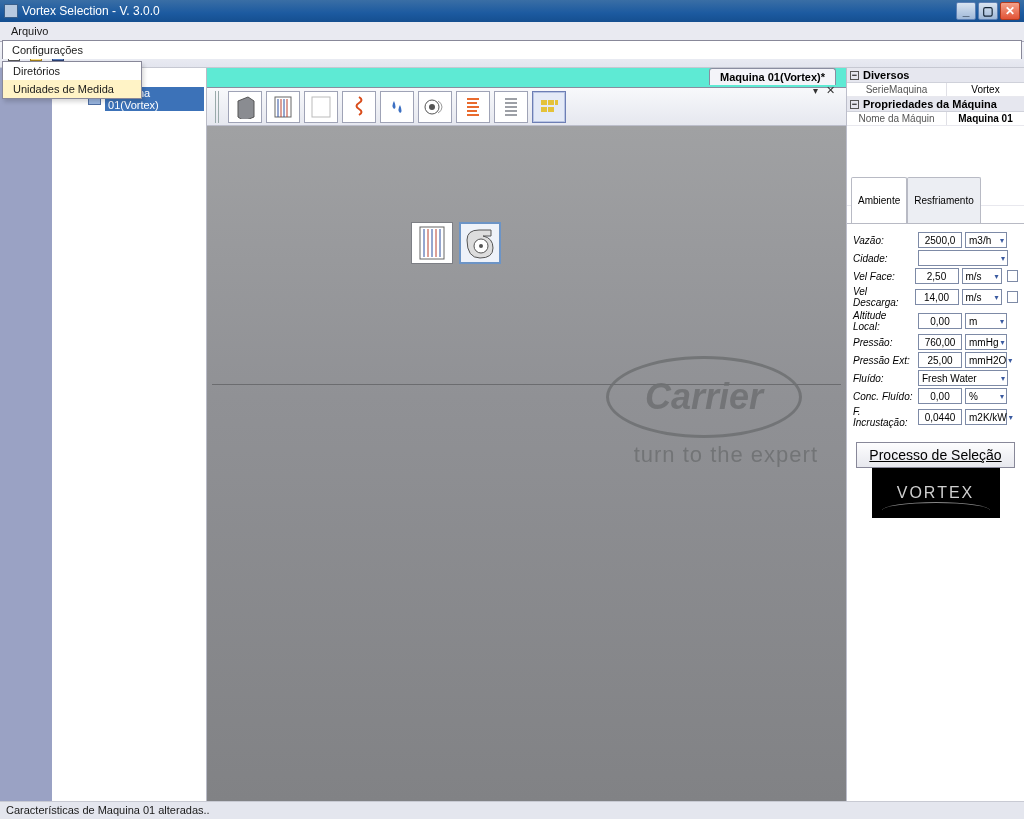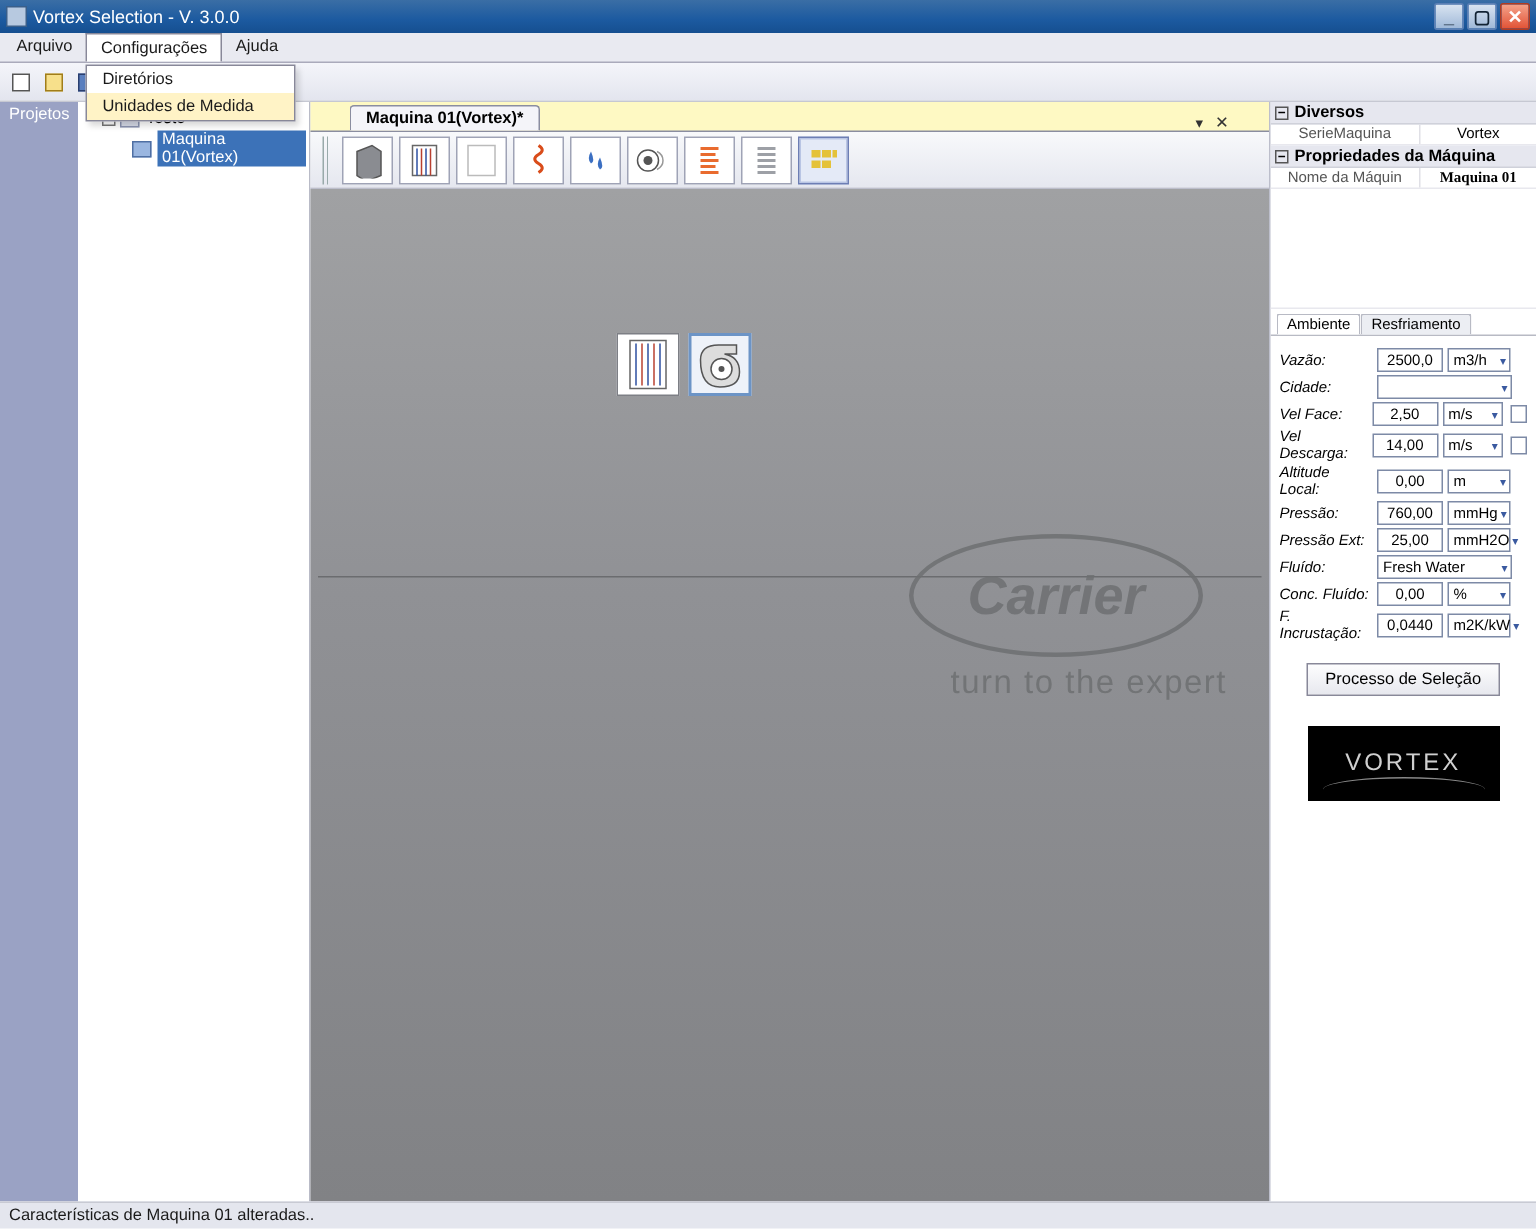--- a/index.html
+++ b/index.html
@@ -8,21 +8,21 @@
 
   
   .titlebar { height:22px; background:linear-gradient(#3a6ea5,#1c5aa0 60%,#154f90); display:flex; align-items:center; padding:0 4px; }
   .titlebar .app-icon { width:14px; height:14px; background:#b7c9e0; margin-right:4px; border:1px solid #3a5f8a; }
   .titlebar .title   { color:#fff; font-weight:normal; font-size:12px; }
   .titlebar .win-btns { margin-left:auto; display:flex; }
   .titlebar .win-btn  { width:20px; height:18px; margin-left:2px; border:1px solid #5b7fb4; background:linear-gradient(#d9e4f1,#9fb8d8); display:flex; align-items:center; justify-content:center; font-size:12px; font-weight:bold; color:#123; border-radius:2px; cursor:pointer; }
   .titlebar .win-close{ background:linear-gradient(#f4a28a,#e25336); color:#fff; border-color:#b33b20; }
 
   
-  .menubar { height:20px; background:#e9eaf1; border-bottom:1px solid #aab; display:flex; align-items:stretch; padding:0 2px; }
+  .menubar { height:20px; background:#e9eaf1; border-bottom:1px solid #aab; display:flex; align-items:stretch; padding:0 2px;flex-direction:column; }
   .menubar .menu-item { padding:3px 9px; font-size:11px; color:#1a1a1a; cursor:default; position:relative; }
   .menubar .menu-item.open { background:#fff; border:1px solid #889; border-bottom:none; }
   .dropdown { position:absolute; top:20px; left:-1px; background:#fff; border:1px solid #889; box-shadow:2px 3px 4px rgba(0,0,0,0.15); width:140px; z-index:50; }
   .dropdown .dd-item { padding:3px 10px; font-size:11px; cursor:default; }
   .dropdown .dd-item.highlight { background:#fff3c6; }
 
   
   .toolbar { height:26px; background:linear-gradient(#f4f5fa,#e3e5ee); border-bottom:1px solid #c6c8d2; display:flex; align-items:center; padding:0 4px; }
   .toolbar .tb-btn { width:20px; height:20px; margin-right:2px; border:1px solid transparent; display:flex; align-items:center; justify-content:center; cursor:pointer; }
   .tb-glyph{ width:12px; height:12px; }
@@ -38,21 +38,21 @@
   .tree .collapser{display:inline-block;width:9px;height:9px;border:1px solid #777;font-size:9px;line-height:7px;text-align:center;margin-right:3px;cursor:pointer;background:#fff;}
   .tree .row { display:flex; align-items:center; padding:1px 0; }
   .tree .indent1{padding-left:14px;}
   .tree .indent2{padding-left:34px;}
   .tree .folder{width:13px;height:11px;background:#d7dbe8;border:1px solid #8b93b0;margin-right:4px;}
   .tree .machine{width:13px;height:11px;background:#9ab6e0;border:1px solid #4f6fa3;margin-right:4px;}
   .tree .selected{background:#3c72b8;color:#fff;padding:0 3px;}
 
   .maincol { flex:1; display:flex; flex-direction:column; position:relative; }
 
-  .tabstrip { height:20px; background:#fef9c3; border-bottom:1px solid #8a8da0; display:flex; align-items:flex-end; padding:0 26px; position:relative; }
+  .tabstrip { height:20px; background:#5eead4; border-bottom:1px solid #8a8da0; display:flex; align-items:flex-end; padding:0 10px; position:relative;flex-direction:column; }
   .tabstrip .tab { background:#f4f4f9; border:1px solid #8a8da0; border-bottom:none; padding:2px 10px; font-size:11px; border-radius:3px 3px 0 0; font-weight:bold; cursor:default; }
   .tabstrip .tab-tools{ margin-left:auto; display:flex; align-items:center; gap:4px; }
   .tabstrip .pin{ width:9px; height:9px; display:inline-block; cursor:pointer; }
   .tabstrip .pin::before{content:"▾"; color:#333; font-size:10px; position:relative; top:-2px;}
   .tabstrip .xbtn{ width:10px; height:10px; font-size:11px; color:#333; cursor:pointer; line-height:10px; }
 
   .modulebar { height:38px; background:linear-gradient(#f8f9fb,#e5e7ef); border-bottom:1px solid #bcbecb; display:flex; align-items:center; padding:3px 6px 3px 8px; gap:4px; }
   .modulebar .grip{ width:5px; height:32px; background:repeating-linear-gradient(90deg,#9aa 0 1px,transparent 1px 3px); margin-right:4px; }
   .modulebar .mod { width:34px; height:32px; border:1px solid #9fa3b6; background:#fff; display:flex; align-items:center; justify-content:center; cursor:pointer; }
   .modulebar .mod.selected { border:1px solid #6d7eb4; background:#e4eaf7; box-shadow:inset 0 0 0 1px #b9c5e4; }
@@ -66,38 +66,38 @@
   .carrier .oval{ width:196px; height:82px; border:3px solid #6e7072; border-radius:50%; display:flex; align-items:center; justify-content:center; font-size:36px; font-style:italic; font-weight:bold; position:relative; left:-16px;}
   .carrier .tag{ font-size:22px; letter-spacing:1px; margin-top:4px;}
 
   
   .rightcol { width:178px; background:#fff; border-left:1px solid #bcbecb; display:flex; flex-direction:column; overflow:hidden;}
   .section-hdr { background:#e6e7ef; border-bottom:1px solid #cfd1da; padding:1px 3px; display:flex; align-items:center; font-weight:bold; font-size:11px;}
   .section-hdr .expander{width:9px;height:9px;border:1px solid #555;font-size:9px;line-height:7px;text-align:center;margin-right:4px;}
   .pg-row{ display:flex; border-bottom:1px solid #e8e8ee; font-size:10px;text-align:center; }
   .pg-row .k{ flex:1; padding:1px 4px; color:#555; white-space:nowrap; overflow:hidden;}
   .pg-row .v{ width:78px; padding:1px 4px; border-left:1px solid #e0e0e6;}
-  .pg-row .v.bold{font-weight:bold;font-family:Liberation Serif, serif;}
+  .pg-row .v.bold{font-weight:bold;}
   .rightcol .gap{height:80px;border-bottom:1px solid #e8e8ee;}
 
   .mini-tabstrip{ height:18px; border-bottom:1px solid #b8bac4; display:flex; align-items:flex-end; padding:0 4px;}
-  .mini-tabstrip .mtab{ padding:1px 6px; font-size:10px; border:1px solid #b8bac4; border-bottom:none; border-radius:2px 2px 0 0; cursor:pointer; }
+  .mini-tabstrip .mtab{ padding:17px 6px; font-size:10px; border:1px solid #b8bac4; border-bottom:none; border-radius:2px 2px 0 0; cursor:pointer; }
   .mini-tabstrip .mtab.active{ background:#fff; font-weight:normal; }
   .mini-tabstrip .mtab.inactive{ background:#eceef3; }
 
   .form{ padding:8px 6px 4px 6px; display:flex; flex-direction:column; gap:2px;}
   .form .frow{ display:flex; align-items:center; gap:3px;}
   .form .frow .lab{ width:62px; text-align:left; font-size:10px;font-style:italic;}
   .form .frow input[type=text]{ width:44px; height:16px; font-size:10px; text-align:center; padding:0 3px; border:1px solid #7d8aa6;}
   .form .frow .unit{ width:42px; height:16px; font-size:10px; border:1px solid #7d8aa6; background:#fff; display:flex; align-items:center; justify-content:space-between; padding:0 2px 0 3px; cursor:pointer;}
   .form .frow .unit::after{content:"▾"; color:#3a5aa0; font-size:8px; margin-left:2px;}
   .form .frow .unit.wide{width:90px;}
   .form .frow .cb{width:12px;height:12px;border:1px solid #7d8aa6;background:#fff;cursor:pointer; margin-left:2px;}
 
-  .process-btn{ margin:10px auto 20px auto; display:block; padding:4px 12px; font-size:11px; border:1px solid #889; background:linear-gradient(#fdfdfe,#e7e8ee); cursor:pointer;}
+  .process-btn{ margin:10px auto 0 auto; display:block; padding:4px 12px; font-size:14px; border:1px solid #889; background:linear-gradient(#fdfdfe,#e7e8ee); cursor:pointer;text-decoration:underline;}
 
   .vortex-logo{ width:128px; height:50px; margin:0 auto; background:#000; display:flex; align-items:center; justify-content:center; color:#cfcfcf; font-size:16px; letter-spacing:2px; font-family:Impact,sans-serif; position:relative;}
   .vortex-logo::after{content:""; position:absolute; left:10px; right:10px; top:34px; height:9px; border-top:1px solid #888; border-radius:60% 60% 0 0 / 100% 100% 0 0;}
 
   
   .statusbar{ position:absolute; bottom:0; left:0; right:0; height:18px; background:#e4e6ee; border-top:1px solid #c8cad3; font-size:11px; padding:2px 6px; color:#1a1a1a;}
 </style>
 </head>
 <body>
 

